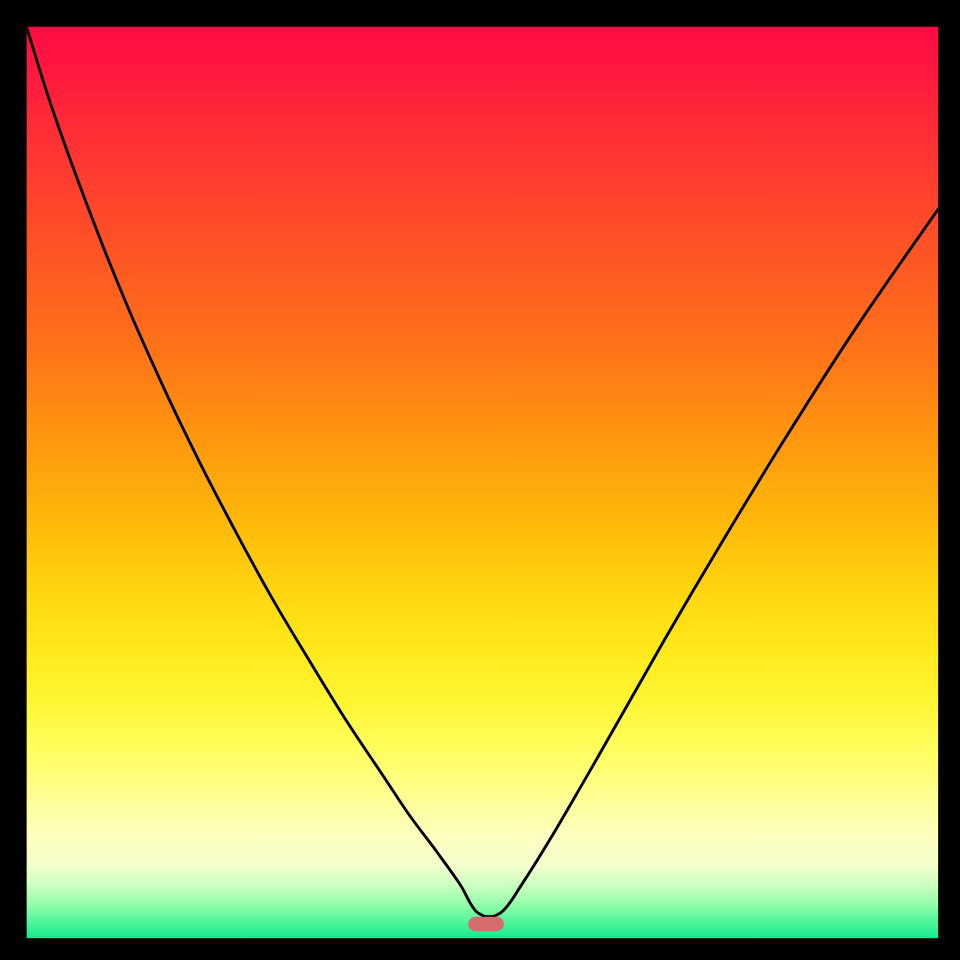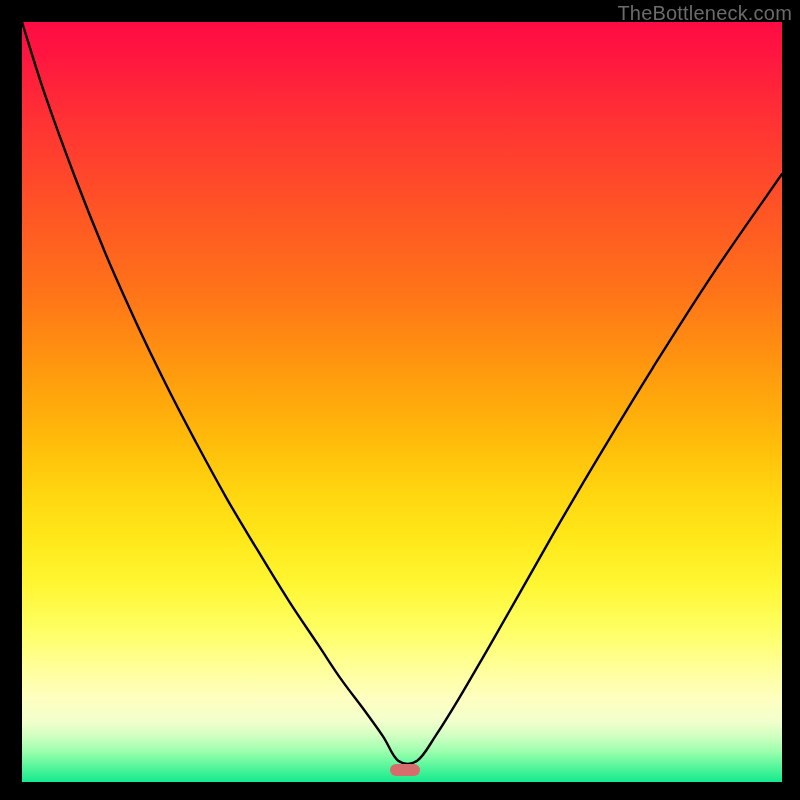--- a/index.html
+++ b/index.html
@@ -75,21 +75,20 @@
     background: #d76c6c;
     z-index: 6;
     transform: translate(-50%, -50%);
   }
 </style>
 </head>
 <body>
 
 <div class="frame">
 
-  <div class="watermark">TheBottleneck.com</div>
 
   <div class="plot-area">
     <div class="gradient"></div>
 
     <svg class="curve-svg" viewBox="0 0 760 760" preserveAspectRatio="none">
       <path fill="none" stroke="#000" stroke-width="2.4" stroke-linecap="round" d="M 0.0 0.0 C 4.1 13.0, 13.2 44.2, 22.8 72.2 C 32.4 100.2, 42.3 127.1, 53.2 155.8 C 64.1 184.5, 72.7 205.8, 83.6 231.8 C 94.5 257.8, 103.1 276.5, 114.0 300.2 C 124.9 323.9, 133.5 341.4, 144.4 363.3 C 155.3 385.2, 163.9 401.3, 174.8 421.8 C 185.7 442.3, 194.3 458.1, 205.2 477.3 C 216.1 496.4, 224.7 510.1, 235.6 528.2 C 246.5 546.3, 255.1 560.5, 266.0 577.6 C 276.9 594.7, 286.8 608.8, 296.4 623.2 C 306.0 637.6, 311.0 645.8, 319.2 657.4 C 327.4 669.0, 334.5 677.5, 342.0 687.8 C 349.5 698.1, 354.8 705.2, 361.0 714.4 C 367.2 723.6, 370.0 734.3, 376.2 738.7 C 382.4 743.1, 388.4 743.4, 395.2 738.7 C 402.0 734.1, 406.7 724.1, 414.2 712.9 C 421.7 701.7, 428.1 691.2, 437.0 676.4 C 445.9 661.6, 453.3 648.6, 463.6 630.8 C 473.9 613.0, 481.7 599.2, 494.0 577.6 C 506.3 556.0, 517.0 536.7, 532.0 510.7 C 547.0 484.7, 559.8 462.9, 577.6 433.2 C 595.4 403.5, 610.3 378.6, 630.8 345.8 C 651.3 313.0, 668.3 285.7, 691.6 250.8 C 714.9 215.9, 747.7 169.8, 760.0 152.0"></path>
     </svg>
 
     <div class="marker" style="left: 383.04px; top: 747.84px; background: rgb(215, 108, 108);"></div>
   </div>

